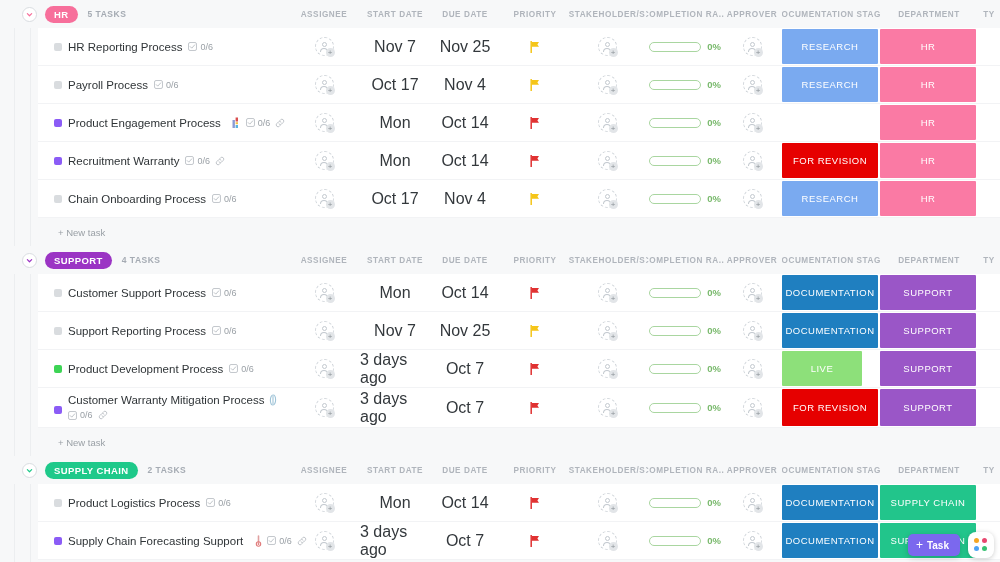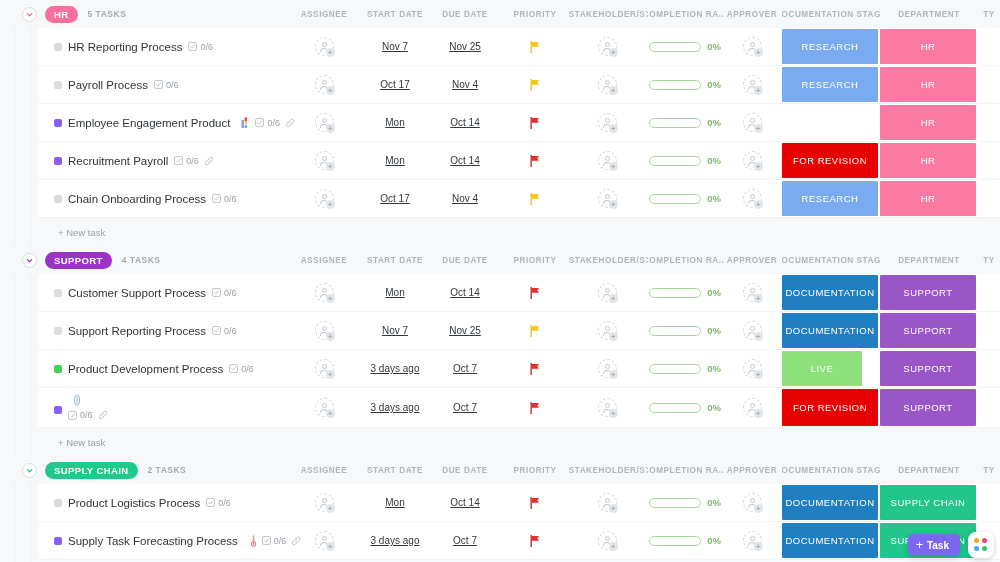--- a/index.html
+++ b/index.html
@@ -110,21 +110,21 @@
     font-size: 9px; color: #9aa0a6; margin-left: 3px;
   }
   .icon-check svg, .icon-link svg, .icon-misc svg { display: block; }
 
   .cell {
     position: absolute;
     top: 0; height: 100%;
     display: flex; align-items: center; justify-content: center;
     font-size: 10px; color: #3d4347;
   }
-  .cell.date { font-size: 10px; color: #33383c; text-decoration: underline; }
+  .cell.date { font-size: 16px; color: #33383c; }
 
   
   .avatar {
     width: 19px; height: 19px; border-radius: 50%;
     border: 1px dashed #cfd4d9;
     position: relative;
   }
   .avatar .head {
     position: absolute; left: 6px; top: 4px;
     width: 5px; height: 5px; border-radius: 50%;
@@ -359,21 +359,21 @@
             <div class="tag-cell" style="left:744px;width:96px;background:#7aaaf0">
               <span>RESEARCH</span>
             </div>
             <div class="tag-cell" style="left:842px;width:96px;background:#fa7aa4">
               <span>HR</span>
             </div>
           </div>
           <div class="row">
             <span class="status-sq" style="background:#8b5cf6"></span>
             <div class="task-name-wrap">
-              <span class="task-title">Employee Engagement Product</span>
+              <span class="task-title">Product Engagement Process</span>
               <span class="meta-inline">
                 <span class="icon-misc" style="margin-left:5px">
                   <svg width="10" height="11" viewBox="0 0 10 11">
                     <rect x="0.5" y="3" width="2.4" height="8" fill="#8b9bd4"></rect>
                     <rect x="3.6" y="0.5" width="2.4" height="4" fill="#d94f4f"></rect>
                     <rect x="3.6" y="5.2" width="2.4" height="2" fill="#f0c24b"></rect>
                     <rect x="3.6" y="8" width="2.4" height="3" fill="#5bb3e0"></rect>
                   </svg>
                 </span>
                 <span style="width:4px"></span>
@@ -431,21 +431,21 @@
                 <span class="plus">+</span>
               </div>
             </div>
             <div class="tag-cell" style="left:842px;width:96px;background:#fa7aa4">
               <span>HR</span>
             </div>
           </div>
           <div class="row">
             <span class="status-sq" style="background:#8b5cf6"></span>
             <div class="task-name-wrap">
-              <span class="task-title">Recruitment Payroll</span>
+              <span class="task-title">Recruitment Warranty</span>
               <span class="meta-inline">
                 <span class="icon-check">
                   <svg width="9" height="9" viewBox="0 0 12 12">
                     <rect x="0.7" y="0.7" width="10.6" height="10.6" rx="2" fill="none" stroke="#b6bbc1" stroke-width="1.1"></rect>
                     <path d="M3 6.2l2 2 4-4.4" fill="none" stroke="#b6bbc1" stroke-width="1.2" stroke-linecap="round" stroke-linejoin="round"></path>
                   </svg>
                 </span>
                 <span class="subtask-count">0/6</span>
                 <span class="icon-link" style="margin-left:5px">
                   <svg width="10" height="10" viewBox="0 0 14 14">
@@ -765,20 +765,21 @@
             <div class="tag-cell" style="left:744px;width:80px;background:#8de07a">
               <span>LIVE</span>
             </div>
             <div class="tag-cell" style="left:842px;width:96px;background:#9a56c7">
               <span>SUPPORT</span>
             </div>
           </div>
           <div class="row tall">
             <span class="status-sq" style="background:#8b5cf6"></span>
             <div class="task-name-wrap" style="top:6px">
+              <span class="task-title">Customer Warranty Mitigation Process</span>
               <span class="icon-misc" style="margin-left:5px">
                 <svg width="8" height="12" viewBox="0 0 8 12">
                   <ellipse cx="4" cy="6" rx="2.6" ry="5" fill="none" stroke="#9fc4d8" stroke-width="1.1"></ellipse>
                   <path d="M4 2.5v7" stroke="#9fc4d8" stroke-width="1.1" stroke-linecap="round"></path>
                 </svg>
               </span>
               <div class="meta-row" style="width:100%;margin-top:4px">
                 <span class="icon-check">
                   <svg width="9" height="9" viewBox="0 0 12 12">
                     <rect x="0.7" y="0.7" width="10.6" height="10.6" rx="2" fill="none" stroke="#b6bbc1" stroke-width="1.1"></rect>
@@ -924,21 +925,21 @@
             <div class="tag-cell" style="left:744px;width:96px;background:#1f7fc0">
               <span>DOCUMENTATION</span>
             </div>
             <div class="tag-cell" style="left:842px;width:96px;background:#22c58b">
               <span>SUPPLY CHAIN</span>
             </div>
           </div>
           <div class="row">
             <span class="status-sq" style="background:#8b5cf6"></span>
             <div class="task-name-wrap">
-              <span class="task-title">Supply Task Forecasting Process</span>
+              <span class="task-title">Supply Chain Forecasting Support</span>
               <span class="meta-inline">
                 <span class="icon-misc" style="margin-left:5px">
                   <svg width="9" height="12" viewBox="0 0 9 12">
                     <path d="M4.5 1v6.2" stroke="#e0a0a0" stroke-width="1.6" stroke-linecap="round" fill="none"></path>
                     <circle cx="4.5" cy="9" r="2.2" fill="none" stroke="#e07a7a" stroke-width="1.1"></circle>
                     <circle cx="4.5" cy="9" r="0.9" fill="#e07a7a"></circle>
                   </svg>
                 </span>
                 <span style="width:4px"></span>
                 <span class="icon-check">

